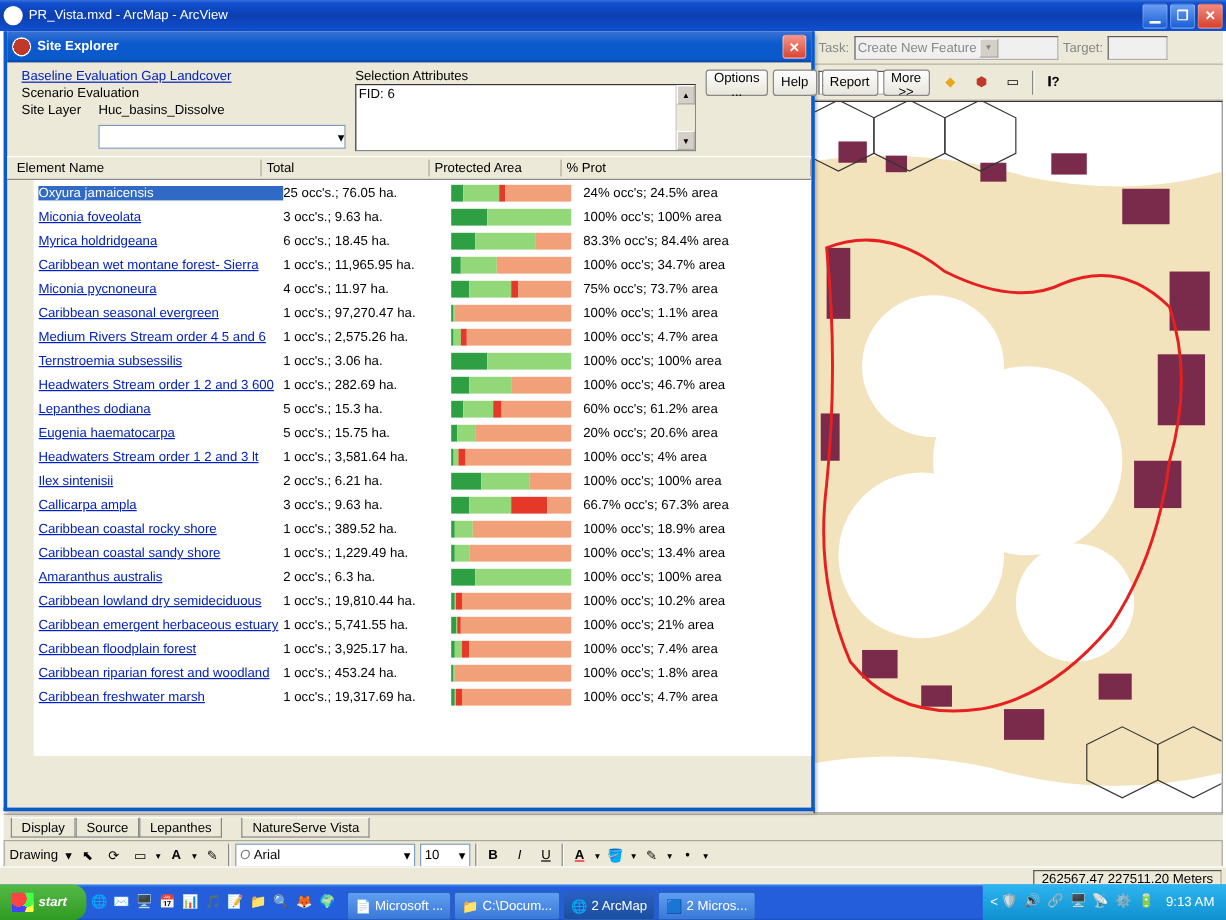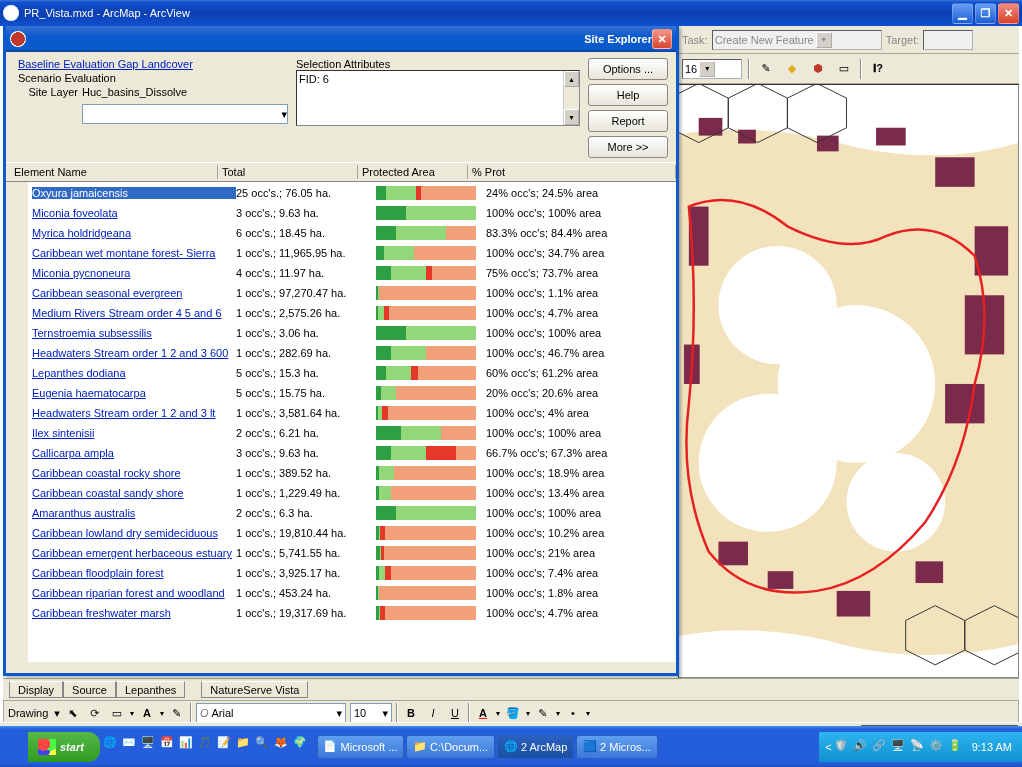--- a/index.html
+++ b/index.html
@@ -42,54 +42,54 @@
 .fontcombo .cbtn{margin-left:auto;}
 .szcombo{width:42px; height:20px; border:1px solid #7f9db9; background:#fff; display:flex; align-items:center; padding:0 3px;}
 .btnsq{width:18px;height:18px; display:inline-flex; align-items:center; justify-content:center;}
 
 
 .statusbar{position:absolute; bottom:0; left:0; right:0; height:20px; background:#ece9d8; border-top:1px solid #fff; display:flex; align-items:center;}
 .statusbar .spacer{flex:1;}
 .statusbar .coords{border:1px inset #aca899; padding:1px 6px; margin-right:4px;}
 
 
-.taskbar{position:absolute; bottom:0; left:0; right:0; height:41px; background:linear-gradient(#3e8ef0,#245edb 8%,#245edb 92%,#1a4fc0); display:flex; align-items:center;padding-left:28px;}
+.taskbar{position:absolute; bottom:0; left:0; right:0; height:30px; background:linear-gradient(#3e8ef0,#245edb 8%,#245edb 92%,#1a4fc0); display:flex; align-items:flex-end;}
 .startbtn{height:30px; background:linear-gradient(#54b946,#2f9b23); color:#fff; font-style:italic; font-weight:bold; padding:0 16px 0 10px; border-radius:0 12px 12px 0; display:flex; align-items:center; gap:4px; font-size:14px;}
 .startbtn .flag{width:18px;height:16px;background:radial-gradient(circle at 30% 30%, #f44, #f44 40%, transparent 41%), radial-gradient(circle at 70% 30%, #4f4, #4f4 40%, transparent 41%), radial-gradient(circle at 30% 70%, #44f, #44f 40%, transparent 41%), radial-gradient(circle at 70% 70%, #ff4, #ff4 40%, transparent 41%);}
 .qlaunch{display:flex; gap:1px; padding:0 4px;}
 .qlaunch .qi{width:18px;height:22px;}
 .taskitem{height:24px; background:linear-gradient(#5f9ff0,#3a78d8); border:1px solid #2a60c0; border-radius:3px; color:#fff; display:flex; align-items:center; padding:0 6px; margin:0 1px; font-size:11px; max-width:100px; overflow:hidden; white-space:nowrap;}
 .taskitem.active{background:linear-gradient(#2a60c0,#1a4fa0);}
 .tray{background:linear-gradient(#2db5f0,#1090d0); height:30px; display:flex; align-items:center; padding:0 6px; gap:3px; margin-left:auto;}
 .tray .ti{width:16px;height:16px;}
 .clock{color:#fff; font-size:11px; padding:0 4px;}
 
 
 .dialog{position:absolute; top:0; left:3px; width:676px; height:650px; border:3px solid #0b5acb; border-top:none; background:#ece9d8; box-shadow:2px 2px 3px rgba(0,0,0,.3);}
-.dlg-title{height:26px; background:linear-gradient(#3a72d6,#0b5acb 40%,#0b5acb 90%,#083f9a); color:#fff; display:flex; align-items:center; padding:0 4px;text-align:right;}
+.dlg-title{height:26px; background:linear-gradient(#3a72d6,#0b5acb 40%,#0b5acb 90%,#083f9a); color:#fff; display:flex; align-items:center; padding:0 4px;}
 .dlg-title .dicon{width:16px;height:16px; background:radial-gradient(circle,#c0392b 60%, #fff 61%); border-radius:50%; margin-right:5px;}
 .dlg-title .dtext{flex:1; font-weight:bold;}
 .dlg-close{width:20px;height:20px; background:linear-gradient(#f49488,#da4531); border:1px solid #fff6; border-radius:3px; display:flex; align-items:center; justify-content:center; color:#fff; font-weight:bold;}
 
 .dlg-top{display:flex; padding:6px 8px 4px 12px; gap:8px;}
 .dlg-left{width:270px;}
 .dlg-left .link{color:#0020c0; text-decoration:underline; display:block; margin-bottom:2px;}
 .dlg-left .plain{color:#000;}
 .dlg-left .row{display:flex; align-items:center; margin-top:2px;}
-.dlg-left .row label{width:60px;text-align:right;}
+.dlg-left .row label{width:60px;}
 .dlg-left .row .combo2{flex:1; height:20px; border:1px solid #7f9db9; background:#fff; margin-left:4px; display:flex; align-items:center;}
 .dlg-left .row .combo2 .cbtn{margin-left:auto;}
 
 .dlg-mid{flex:1;}
 .attrbox{border:1px inset #888; background:#fff; height:56px; padding:2px; position:relative;}
 .attrbox .sb{position:absolute; right:0; top:0; bottom:0; width:16px; background:#ece9d8; border-left:1px solid #ccc;}
 .attrbox .sb .sbb{height:16px; background:#d4d0c8; border:1px outset #fff; font-size:8px; display:flex; align-items:center; justify-content:center;}
 .attrbox .sb .sbb.bot{position:absolute; bottom:0; left:0; right:0;}
 
-.dlg-right{width:80px; display:flex; flex-direction:column; gap:4px;}
+.dlg-right{width:80px; display:flex; flex-direction:row; gap:4px;}
 .xpbtn{height:22px; border:1px solid #888; background:linear-gradient(#fefefe,#e8e6da); border-radius:3px; padding:0 6px;}
 
 
 .gridhdr{display:flex; background:#ece9d8; border-top:1px solid #fff; border-bottom:1px solid #888; padding:2px 0 2px 4px;}
 .gridhdr div{border-right:1px solid #aca899; padding:1px 4px;}
 .c-name{width:208px;} .c-total{width:140px;} .c-pa{width:110px;} .c-prot{flex:1;}
 
 .gridbody{overflow-y:auto; overflow-x:hidden; height:480px; background:#fff; border-top:1px solid #fff;margin-left:22px;}
 .grow{display:flex; align-items:center; height:20px;}
 .grow .c-name{width:208px; padding-left:4px;}

